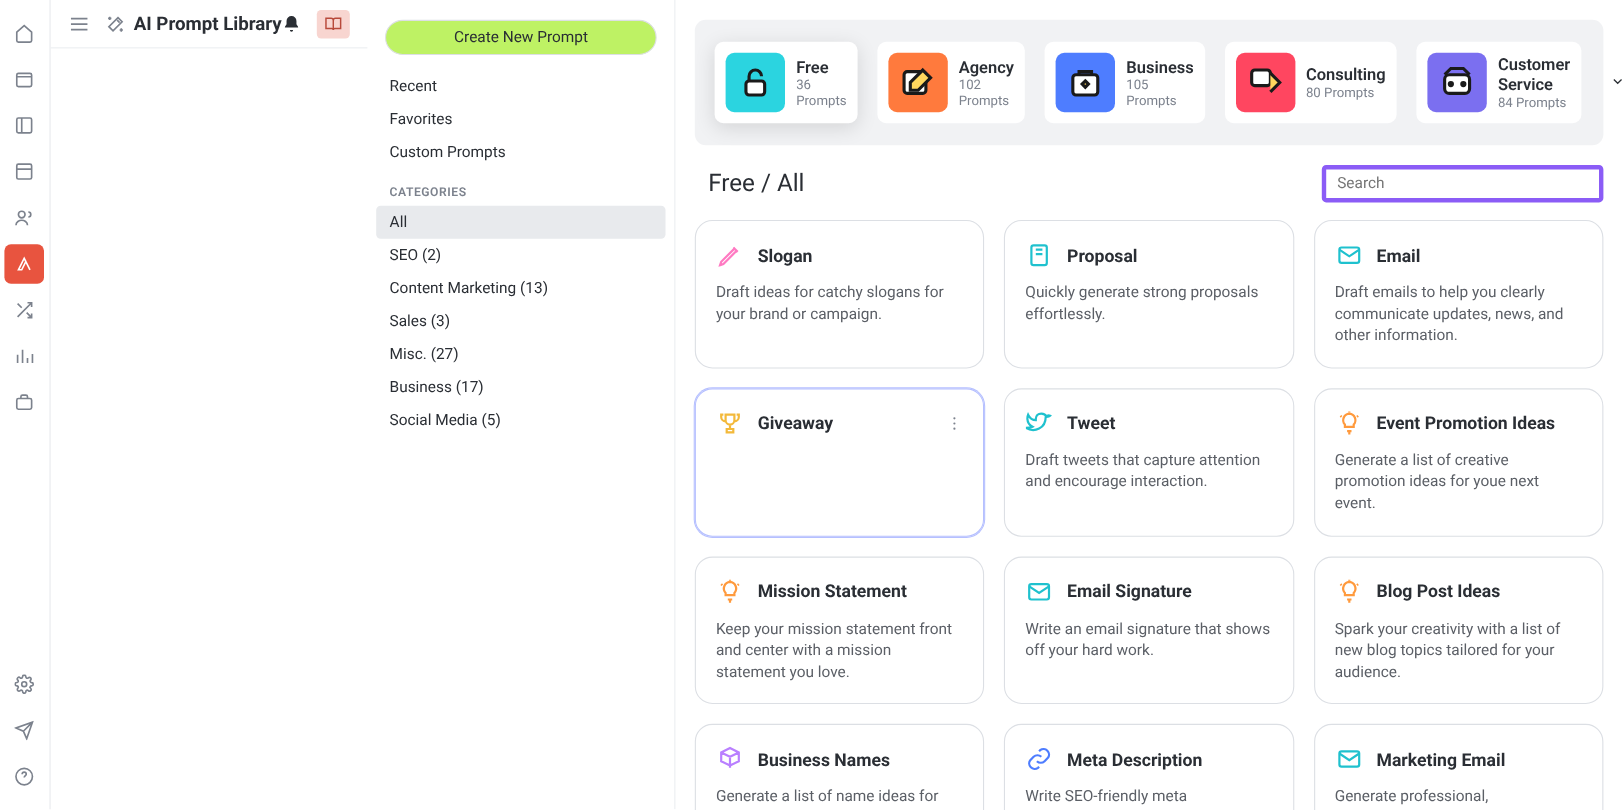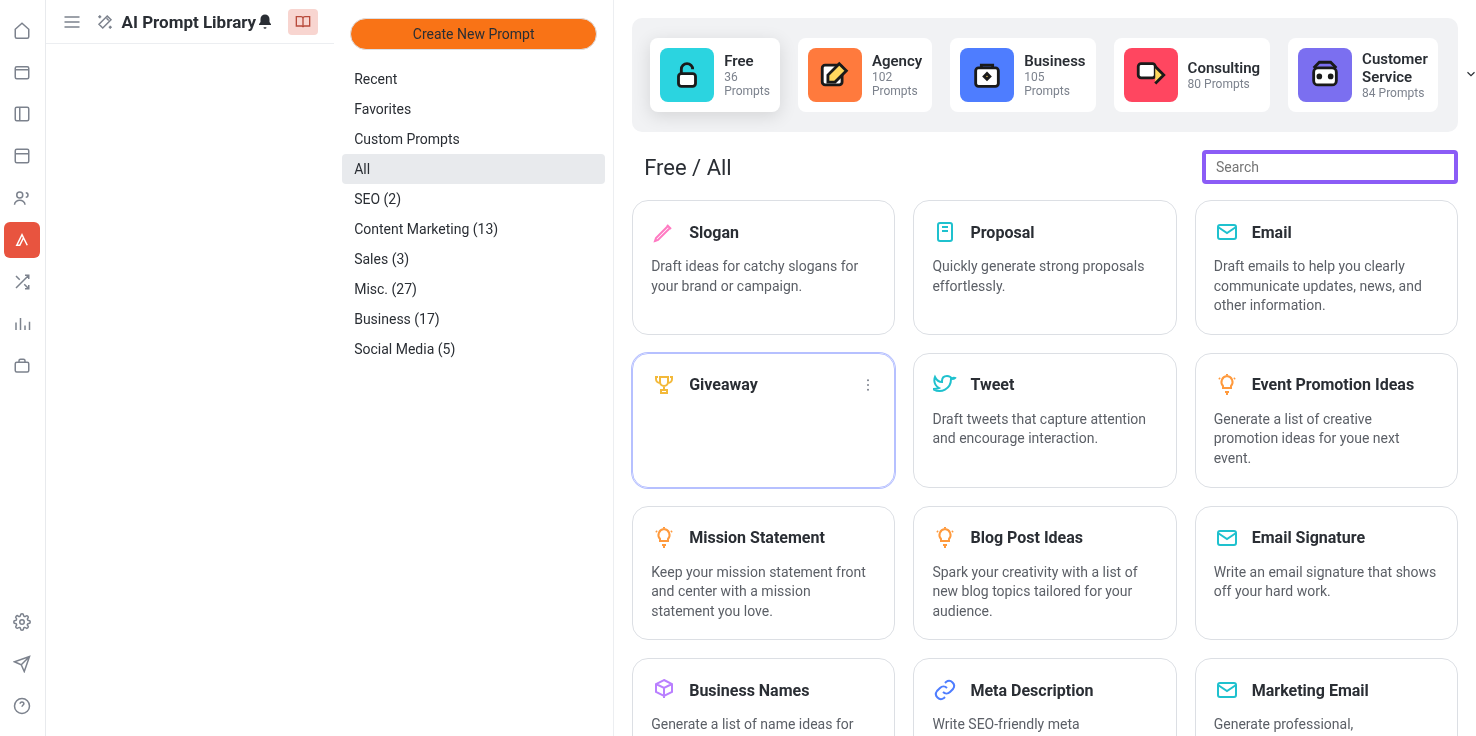--- a/index.html
+++ b/index.html
@@ -13,21 +13,21 @@
 .main{flex:1;display:flex;flex-direction:row}
 .topbar{height:44px;display:flex;align-items:center;padding:0 16px;border-bottom:1px solid #eceef1}
 .menu-icon{color:#7c828d;margin-right:14px;cursor:pointer}
 .app-title{font-weight:700;font-size:17px;color:#2a2e34;display:flex;align-items:center;gap:8px}
 .wand{color:#7c828d}
 .topbar-right{margin-left:auto;display:flex;align-items:center;gap:14px}
 .bell{color:#2a2e34}
 .book-btn{width:30px;height:26px;background:#f8d5d0;border-radius:4px;display:flex;align-items:center;justify-content:center;color:#b84a3b}
 .body{flex:1;display:flex;overflow:hidden}
 .sidebar{width:280px;border-right:1px solid #eceef1;padding:18px 8px;display:flex;flex-direction:column}
-.create-btn{margin:0 8px 14px 8px;height:32px;border:1px solid #dcdfe4;border-radius:16px;background:#f97316;color:#2a2e34;font-size:14px;cursor:pointer}
+.create-btn{margin:0 8px 14px 8px;height:32px;border:1px solid #dcdfe4;border-radius:16px;background:#bef264;color:#2a2e34;font-size:14px;cursor:pointer}
 .nav-item{padding:7px 12px;font-size:14px;color:#2a2e34;cursor:pointer}
 .cat-head{padding:14px 12px 6px 12px;font-size:11px;letter-spacing:.5px;color:#7c828d;font-weight:600}
 .nav-item.active{background:#e8eaed;border-radius:4px}
 .content{flex:1;overflow:auto;padding:0 0 28px 0}
 .cards-row{margin:18px 18px 0 18px;background:#f1f2f4;border-radius:10px;padding:20px 18px;display:flex;align-items:center;gap:18px}
 .cat-card{flex:1;background:#fff;border-radius:8px;padding:10px;display:flex;align-items:center;gap:10px;cursor:pointer}
 .cat-card.sel{box-shadow:0 4px 18px rgba(0,0,0,.12)}
 .cat-ic{width:54px;height:54px;border-radius:8px;display:flex;align-items:center;justify-content:center;flex-shrink:0}
 .cat-name{font-size:15px;font-weight:600;color:#2a2e34}
 .cat-cnt{font-size:12px;color:#7c828d}
@@ -154,20 +154,21 @@
     </div>
 
     <div class="body">
       <div class="sidebar">
         <button class="create-btn">Create New Prompt</button>
         <div id="nav-list">
             <div class="nav-item">Recent</div>
             <div class="nav-item">Favorites</div>
             <div class="nav-item">Custom Prompts</div>
           </div>
+        <div class="cat-head">CATEGORIES</div>
         <div id="cat-list">
             <div class="nav-item active">All</div>
             <div class="nav-item">SEO (2)</div>
             <div class="nav-item">Content Marketing (13)</div>
             <div class="nav-item">Sales (3)</div>
             <div class="nav-item">Misc. (27)</div>
             <div class="nav-item">Business (17)</div>
             <div class="nav-item">Social Media (5)</div>
           </div>
       </div>
@@ -337,39 +338,39 @@
                   </svg>
                 </div>
                 <div class="ptitle">Mission Statement</div>
               </div>
               <div class="pdesc">Keep your mission statement front and center with a mission statement you love.</div>
             </div>
             <div class="pcard">
               <div class="phead">
                 <div class="pic">
                   <svg width="24" height="24" viewBox="0 0 24 24">
+                    <rect x="3" y="5" width="18" height="14" rx="2" stroke="#1fc1ce" stroke-width="2" fill="none"></rect>
+                    <path d="M3 7l9 6 9-6" stroke="#1fc1ce" stroke-width="2" fill="none"></path>
+                  </svg>
+                </div>
+                <div class="ptitle">Email Signature</div>
+              </div>
+              <div class="pdesc">Write an email signature that shows off your hard work.</div>
+            </div>
+            <div class="pcard">
+              <div class="phead">
+                <div class="pic">
+                  <svg width="24" height="24" viewBox="0 0 24 24">
                     <path d="M12 3a6 6 0 0 0-4 10v2h8v-2a6 6 0 0 0-4-10zM10 19h4M11 21h2" stroke="#ff9a3d" stroke-width="2" fill="none"></path>
                     <path d="M5 6l-1-1M19 6l1-1M12 1v1" stroke="#ff9a3d" stroke-width="2"></path>
                   </svg>
                 </div>
                 <div class="ptitle">Blog Post Ideas</div>
               </div>
               <div class="pdesc">Spark your creativity with a list of new blog topics tailored for your audience.</div>
-            </div>
-            <div class="pcard">
-              <div class="phead">
-                <div class="pic">
-                  <svg width="24" height="24" viewBox="0 0 24 24">
-                    <rect x="3" y="5" width="18" height="14" rx="2" stroke="#1fc1ce" stroke-width="2" fill="none"></rect>
-                    <path d="M3 7l9 6 9-6" stroke="#1fc1ce" stroke-width="2" fill="none"></path>
-                  </svg>
-                </div>
-                <div class="ptitle">Email Signature</div>
-              </div>
-              <div class="pdesc">Write an email signature that shows off your hard work.</div>
             </div>
             <div class="pcard">
               <div class="phead">
                 <div class="pic">
                   <svg width="24" height="24" viewBox="0 0 24 24">
                     <path d="M12 2l8 4v8l-8 4-8-4V6zM4 6l8 4 8-4M12 10v10" stroke="#b97fff" stroke-width="2" fill="none"></path>
                   </svg>
                 </div>
                 <div class="ptitle">Business Names</div>
               </div>

